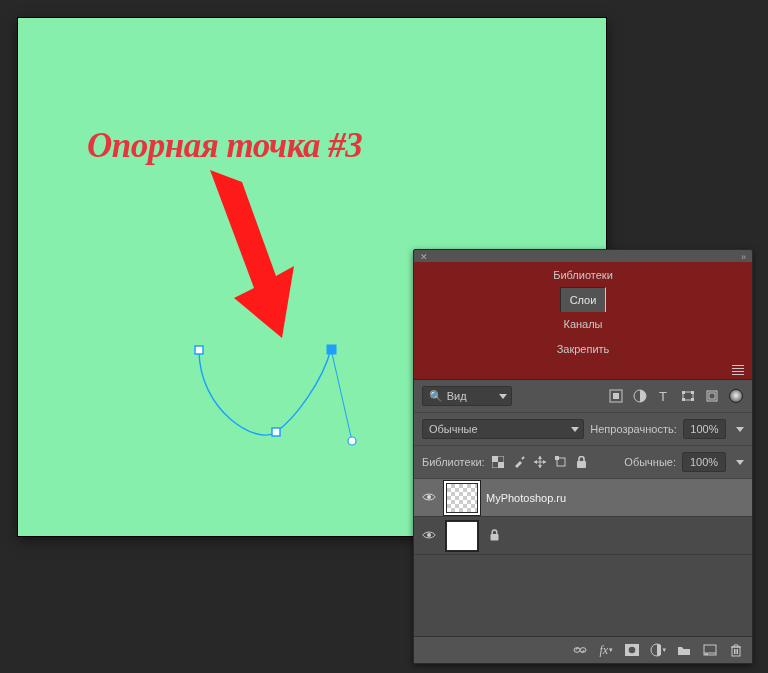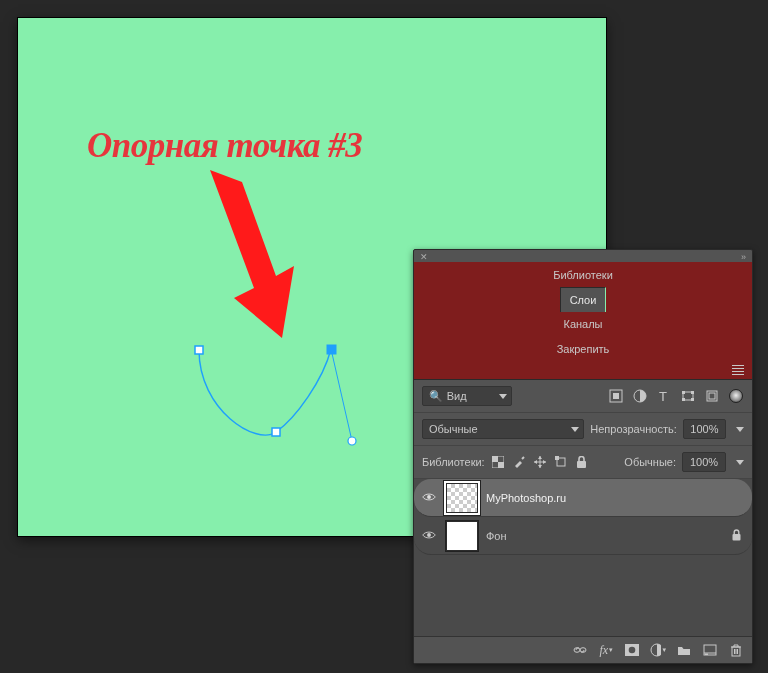--- a/index.html
+++ b/index.html
@@ -85,21 +85,21 @@
   .pct-caret { width:0;height:0;border-left:4px solid transparent;border-right:4px solid transparent;border-top:5px solid #c8c8c8; margin-left:4px;}
 
   .lock-row { }
   .lock-icons { display:flex; gap:7px; align-items:center; }
   .mini-icon { width:14px;height:14px; display:flex; align-items:center; justify-content:center; font-size:11px; color:#c8c8c8; cursor:pointer; }
 
   
   .layers { flex:1; overflow:auto; background:#4a4a4a; }
   .layer {
     display:flex; align-items:center; gap:8px; height: 38px; border-bottom:1px solid #3c3c3c;
-    padding: 0 8px 0 6px; cursor:pointer;border-radius:17px;
+    padding: 0 8px 0 6px; cursor:pointer;
   }
   .layer.selected { background:#6a6a6a; color:#f2f2f2; }
   .vis { width:18px; text-align:center; cursor:pointer; }
   .thumb {
     width:32px; height:30px; border:1px solid #2b2b2b; position:relative; background:#fff;
     box-shadow: 0 0 0 1px #222;
   }
   .thumb.transparent {
     background:
       linear-gradient(45deg, #ccc 25%, transparent 25%, transparent 75%, #ccc 75%),
@@ -273,21 +273,20 @@
       <div class="layer-name">MyPhotoshop.ru</div>
     </div>
     <div class="layer">
       <div class="vis">
         <svg class="eye-svg" viewBox="0 0 18 12">
             <path d="M1 6 C4 1,14 1,17 6 C14 11,4 11,1 6 Z" fill="none" stroke="#ccc" stroke-width="1.2"></path>
             <circle cx="9" cy="6" r="2.5" fill="#ccc"></circle>
           </svg>
       </div>
       <div class="thumb"></div>
-      <div class="layer-name">Фон</div>
       <div class="layer-lock">
         <svg width="11" height="12">
             <rect x="1.5" y="5" width="8" height="6.5" rx="1" fill="#c8c8c8"></rect>
             <path d="M3.2 5 V3.3 a2.3 2.3 0 0 1 4.6 0 V5" fill="none" stroke="#c8c8c8" stroke-width="1.4"></path>
           </svg>
       </div>
     </div>
   </div>
 
   <div class="panel-bottom">

